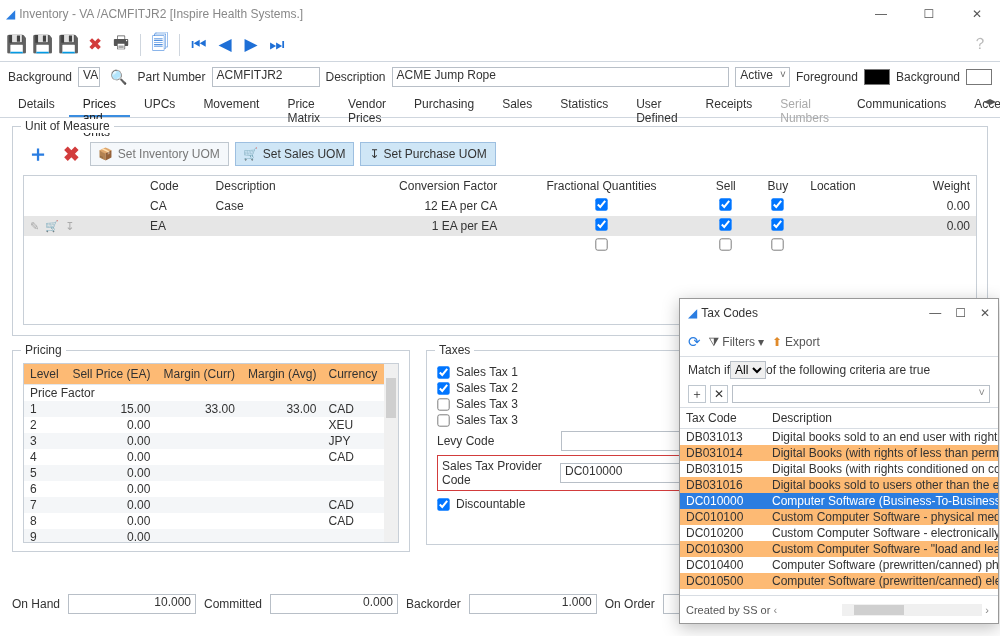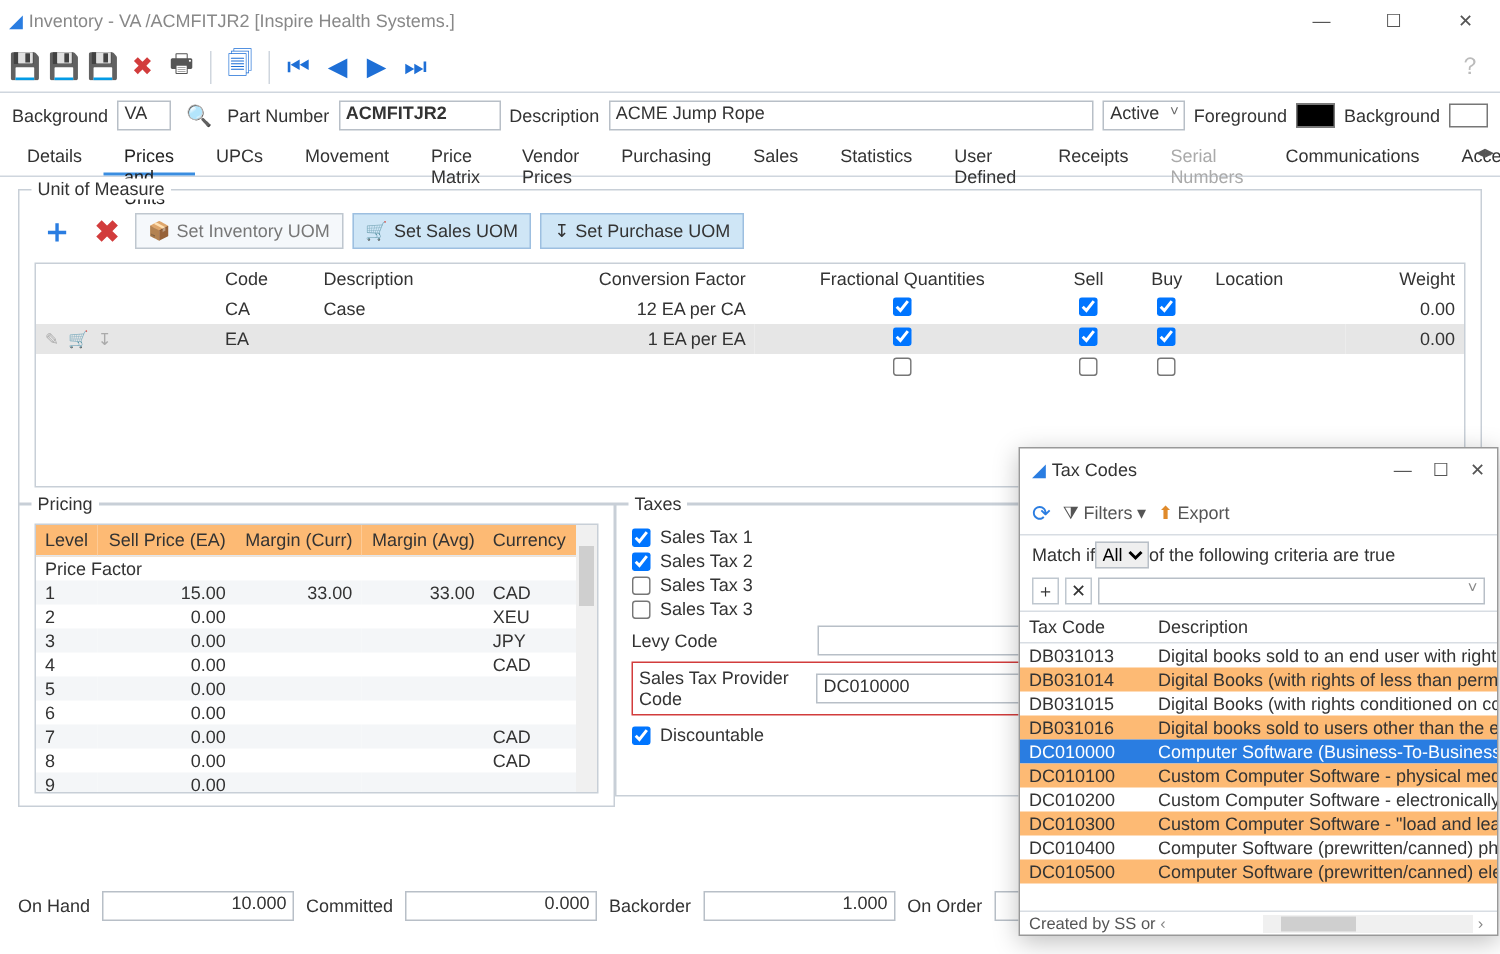--- a/index.html
+++ b/index.html
@@ -54,21 +54,21 @@
 .uom-table table { border-collapse: collapse; width: 100%; }
 .uom-table th { font-weight: 400; text-align: left; padding: 3px 6px; font-size: 12px; color: #333; background: #fff; }
 .uom-table td { padding: 2px 6px; font-size: 12px; }
 .uom-table .num { text-align: right; }
 .uom-table .chk { text-align: center; }
 .row-sel { background: #e6e6e6; }
 input[type=checkbox] { transform: scale(0.95); }
 
 .leadicons { display: flex; gap: 10px; color: #aaa; font-size: 11px; }
 
-.midsplit { display: flex; margin-top: 0; }
+.midsplit { display: flex; gap: 16px; margin-top: 14px; }
 .pricing { flex: 0 0 398px; }
 .taxes { flex: 1; }
 
 
 .pricegrid { border: 1px solid #c8cfd7; height: 180px; overflow: hidden; position: relative; }
 .pricegrid table { border-collapse: collapse; width: calc(100% - 14px); }
 .pricegrid th { font-weight: 400; text-align: left; padding: 3px 6px; border-bottom: 1px solid #e3e7ec; background: #fdba74; }
 .pricegrid td { padding: 1px 6px; }
 .pricegrid .num { text-align: right; }
 .pricegrid tr.alt { background: #f4f6f8; }
@@ -106,21 +106,21 @@
 .popup .gridhead div { padding: 3px 6px; font-size: 12px; }
 .popup .gh-code { width: 86px; }
 .popup .gh-desc { flex: 1; }
 .popup .gridbody { flex: 1; overflow: hidden; }
 .popup .gridbody .r { display: flex; }
 .popup .gridbody .r div { padding: 1px 6px; font-size: 12px; white-space: nowrap; overflow: hidden; }
 .popup .gridbody .r .c1 { width: 86px; }
 .popup .gridbody .r .c2 { flex: 1; }
 .popup .gridbody .r.alt { background: #fdba74; justify-content: center; }
 .popup .gridbody .r.sel { background: #2a7de1; color: #fff; }
-.popup .statbar { height: 16px; border-top: 1px solid #d8dde3; display: flex; align-items: center; padding: 0 6px; font-size: 11px; color: #555; }
+.popup .statbar { height: 28px; border-top: 1px solid #d8dde3; display: flex; align-items: center; padding: 0 6px; font-size: 11px; color: #555; }
 .popup .statbar .hscroll { margin-left: auto; width: 140px; height: 12px; background: #f0f0f0; position: relative; }
 .popup .statbar .hscroll .hthumb { position: absolute; left: 12px; width: 50px; top: 1px; bottom: 1px; background: #cfcfcf; }
 .popup .statbar .ar { width: 10px; text-align: center; color: #888; }
 </style>
 </head>
 <body>
 
 <div class="titlebar">
   <span class="tlogo">◢</span>
   <span class="ttext">Inventory - VA    /ACMFITJR2 [Inspire Health Systems.]</span>
@@ -148,24 +148,24 @@
     <span class="tbtn">⏮</span>
     <span class="tbtn">◀</span>
     <span class="tbtn">▶</span>
     <span class="tbtn">⏭</span>
   </div>
   <span class="helpcircle">？</span>
 </div>
 
 <div class="srline">
   <label>Background</label>
-  <span class="txt" style="width:36px;">VA</span>
+  <span class="txt" style="width:22px;">VA</span>
   <span class="mag">🔍</span>
   <label>Part Number</label>
-  <span class="txt" style="width:108px;font-weight:bold;">ACMFITJR2</span>
+  <span class="txt" style="width:108px;">ACMFITJR2</span>
   <label>Description</label>
   <span class="txt" style="flex:1;">ACME Jump Rope</span>
   <span class="dropdown">Active</span>
   <label>Foreground</label>
   <span class="colorbox" style="background:#000;"></span>
   <label>Background</label>
   <span class="colorbox" style="background:#fff;"></span>
 </div>
 
 <div class="tabs">

